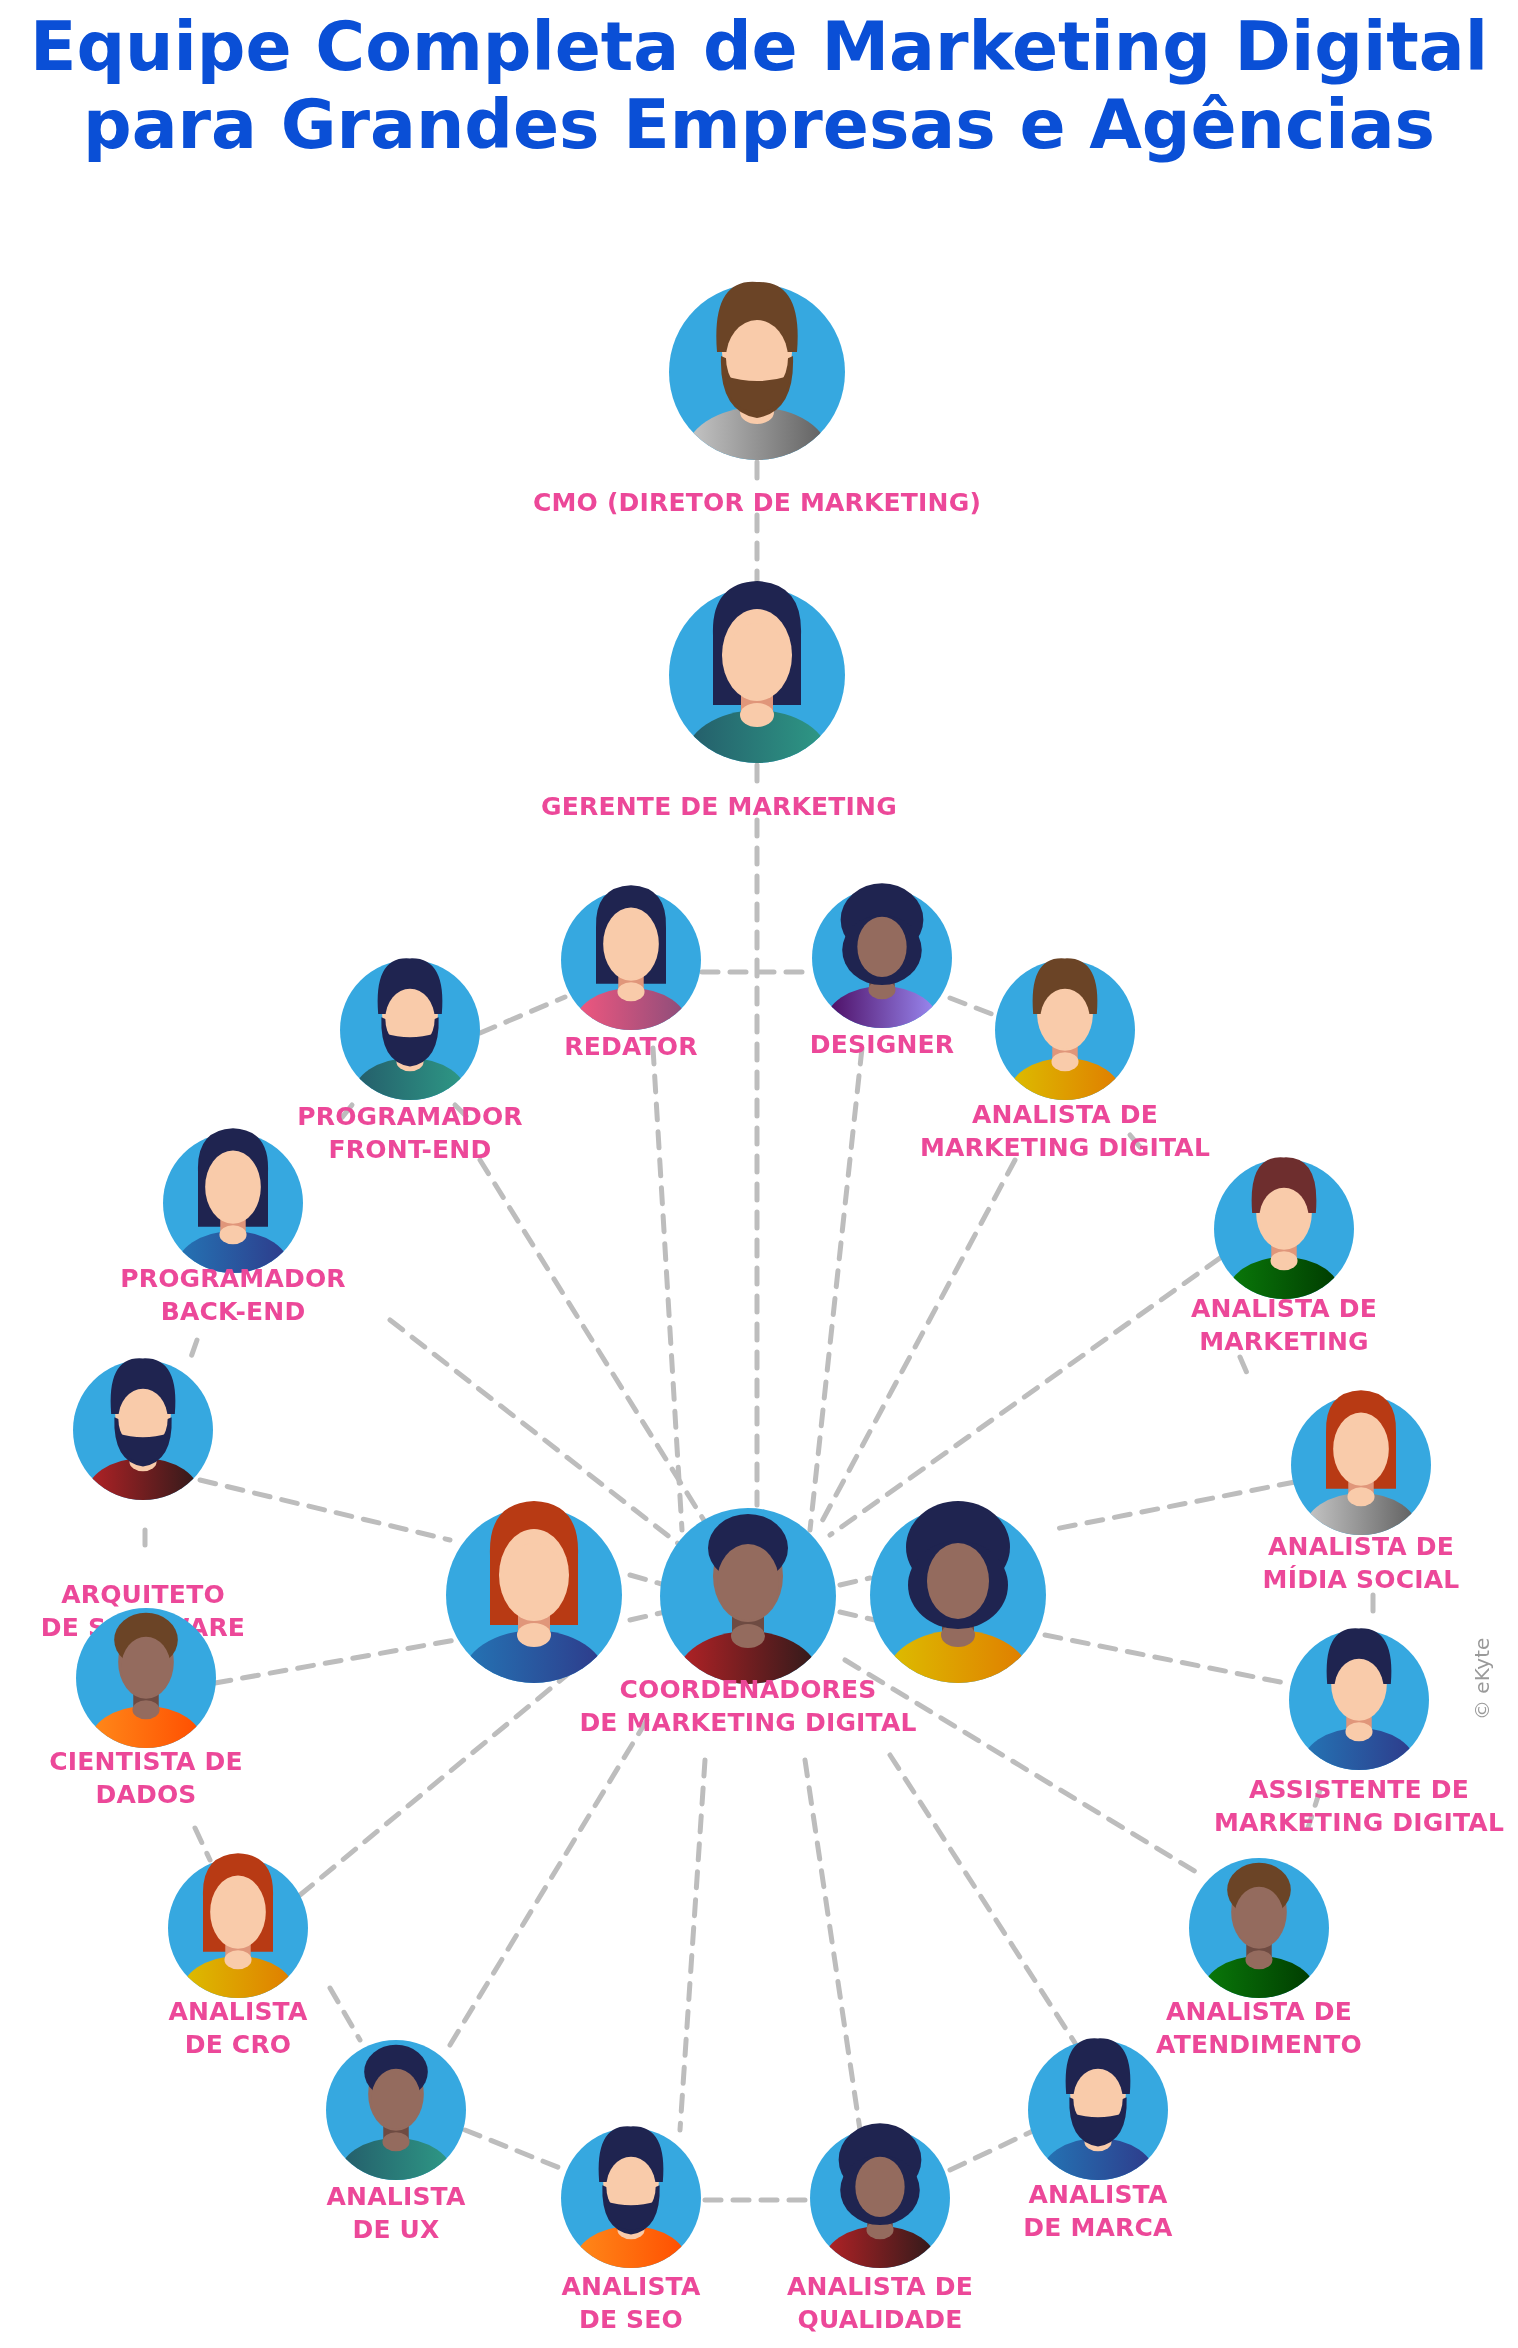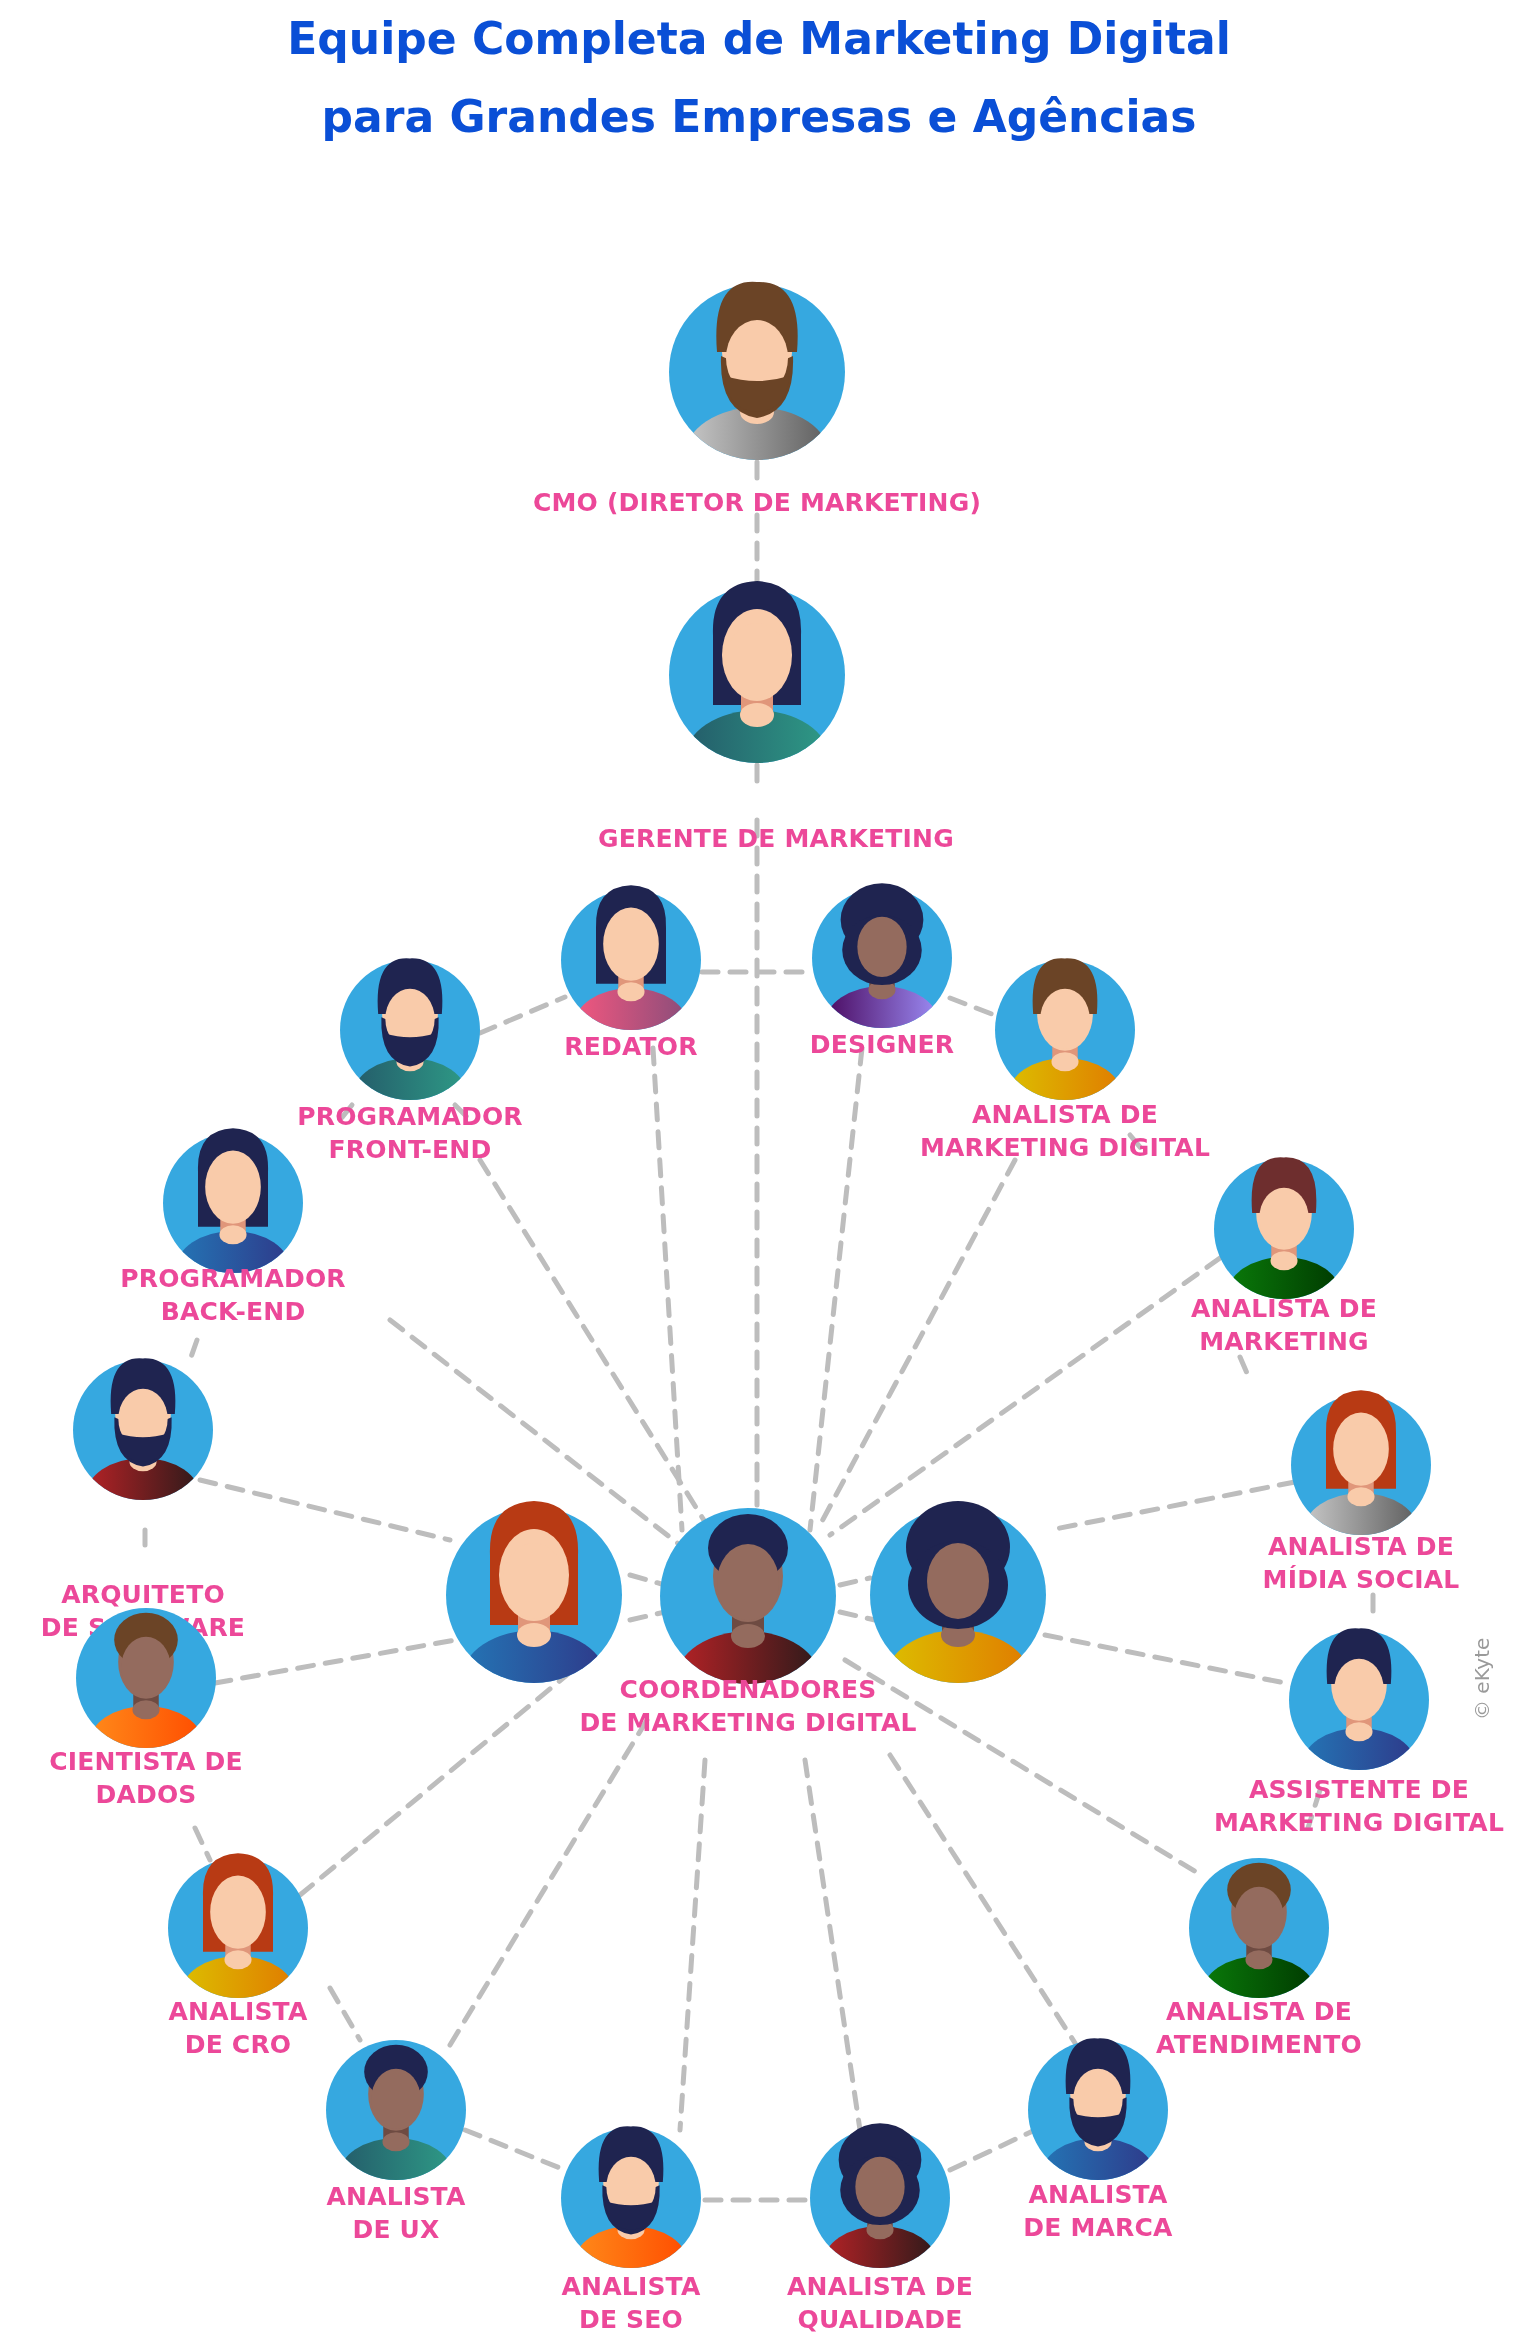--- a/index.html
+++ b/index.html
@@ -1,19 +1,19 @@
 <!DOCTYPE html>
 <html><head>
 <meta charset="utf-8">
 <style>
   html, body { margin: 0; padding: 0; background: #ffffff; }
   body { width: 1518px; height: 2348px; position: relative; overflow: hidden;
          font-family: "DejaVu Sans", "Liberation Sans", sans-serif; }
-  .title { position: absolute; left: 0; top: 0; width: 1518px; text-align: center;
-           color: #0a4fd6; font-weight: bold; font-size: 44px; line-height: 78px; letter-spacing: 0px; }
+  .title { position: absolute; left: 0; top: 8px; width: 1518px; text-align: center;
+           color: #0a4fd6; font-weight: bold; font-size: 68px; line-height: 78px; letter-spacing: 0px; }
   .title div { white-space: nowrap; }
   svg.lines { position: absolute; left: 0; top: 0; }
   .node { position: absolute; }
   .avatar { position: absolute; }
   .label { position: absolute; transform: translateX(-50%); text-align: center; color: #ec4899;
            font-weight: bold; font-size: 25px; line-height: 33px; white-space: nowrap;
            font-family: "DejaVu Sans", sans-serif; letter-spacing: 0.2px; }
   .watermark { position: absolute; left: 1470px; top: 1720px; transform: rotate(-90deg);
                transform-origin: left top; color: #9a9a9a; font-size: 20px;
                font-family: "DejaVu Sans", sans-serif; white-space: nowrap; }
@@ -116,21 +116,21 @@
     <g clip-path="url(#c1)">
       <ellipse cx="98" cy="187.6" rx="72.16" ry="48.400000000000006" fill="url(#g1)"></ellipse>
     </g>
     <rect x="82" y="114" width="32" height="30" fill="#e0967a"></rect>
     <ellipse cx="98" cy="144" rx="17" ry="12" fill="#f9cbaa"></ellipse>
     <ellipse cx="98" cy="84" rx="35" ry="46" fill="#f9cbaa"></ellipse>
 
     <ellipse cx="98" cy="90" rx="31" ry="38" fill="#f9cbaa"></ellipse>
 
   </svg></div>
-      <div class="label" style="left: 776px; top: 790px; margin-top: 32px;">
+      <div class="label" style="left: 719px; top: 790px;">
         <div>GERENTE DE MARKETING</div>
       </div>
     </div>
     <div class="node">
       <div class="avatar" style="left: 551px; top: 874px;">
   <svg width="160" height="160" viewBox="0 0 160 160">
     <defs>
       <linearGradient id="g2" x1="0" x2="1" y1="0" y2="0">
         <stop offset="0" stop-color="#f3577f"></stop>
               <stop offset="1" stop-color="#8a4d7a"></stop>

